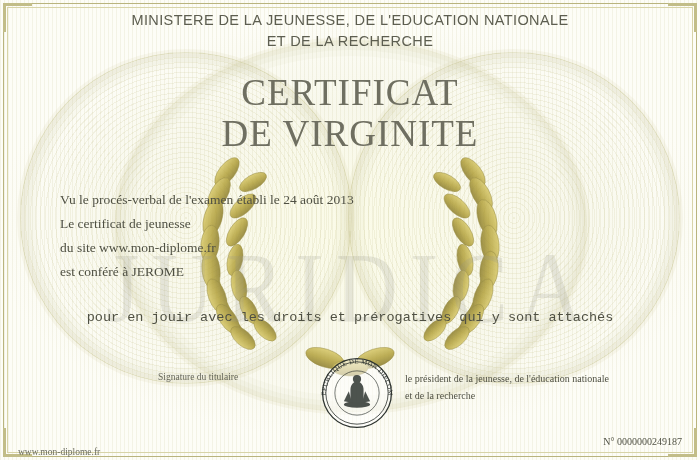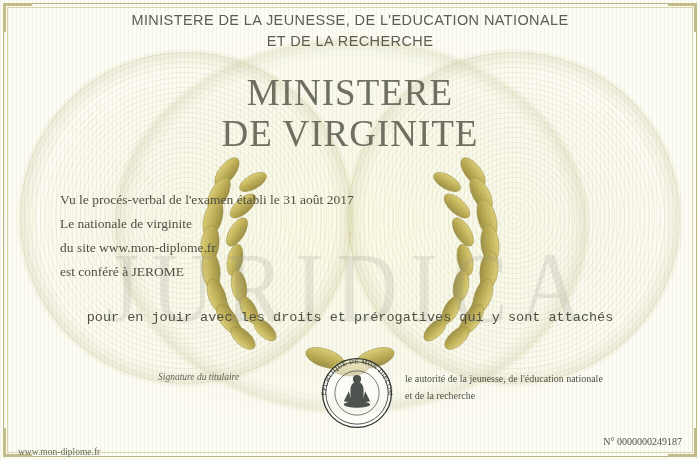--- a/index.html
+++ b/index.html
@@ -166,21 +166,20 @@
   }
 
   
   .sig-left {
     position: absolute;
     left: 158px;
     top: 372px;
     font-size: 9.5px;
     color: #65665a;
     font-family: "Liberation Serif", serif;
-    font-style: italic;
   }
   .sig-right {
     position: absolute;
     left: 405px;
     top: 370px;
     width: 240px;
     font-size: 10px;
     color: #4f5043;
     line-height: 17px;
     font-family: "Liberation Serif", serif;
@@ -291,36 +290,36 @@
   <div class="corner corner-tr"></div>
   <div class="corner corner-bl"></div>
   <div class="corner corner-br"></div>
 
   <div class="ministry">
     <span>MINISTERE DE LA JEUNESSE, DE L'EDUCATION NATIONALE</span>
     <span class="l2">ET DE LA RECHERCHE</span>
   </div>
 
   <div class="title">
-    <span>MINISTERE</span>
+    <span>CERTIFICAT</span>
     <span class="l2">DE VIRGINITE</span>
   </div>
 
   <div class="body-text">
-    <div>Vu le procés-verbal de l'examen établi le 31 août 2017</div>
-    <div>Le nationale de virginite</div>
+    <div>Vu le procés-verbal de l'examen établi le 24 août 2013</div>
+    <div>Le certificat de jeunesse</div>
     <div>du site www.mon-diplome.fr</div>
     <div>est conféré à JEROME</div>
   </div>
 
   <div class="enjoy">pour en jouir avec les droits et prérogatives qui y sont attachés</div>
 
   <div class="sig-left">Signature du titulaire</div>
   <div class="sig-right">
-    <div>le autorité de la jeunesse, de l'éducation nationale</div>
+    <div>le président de la jeunesse, de l'éducation nationale</div>
     <div>et de la recherche</div>
   </div>
 
   <svg class="stamp" viewBox="0 0 100 100">
     <defs>
       <path id="sealArcTop" d="M 12,52 A 38,38 0 0 1 88,52"></path>
       <path id="sealArcBot" d="M 14,54 A 36,36 0 0 0 86,54"></path>
     </defs>
     <circle cx="50" cy="50" r="42" fill="#ffffff" fill-opacity="0.55" stroke="#2e3430" stroke-width="1.6"></circle>
     <circle cx="50" cy="50" r="38" fill="none" stroke="#2e3430" stroke-width="1"></circle>

